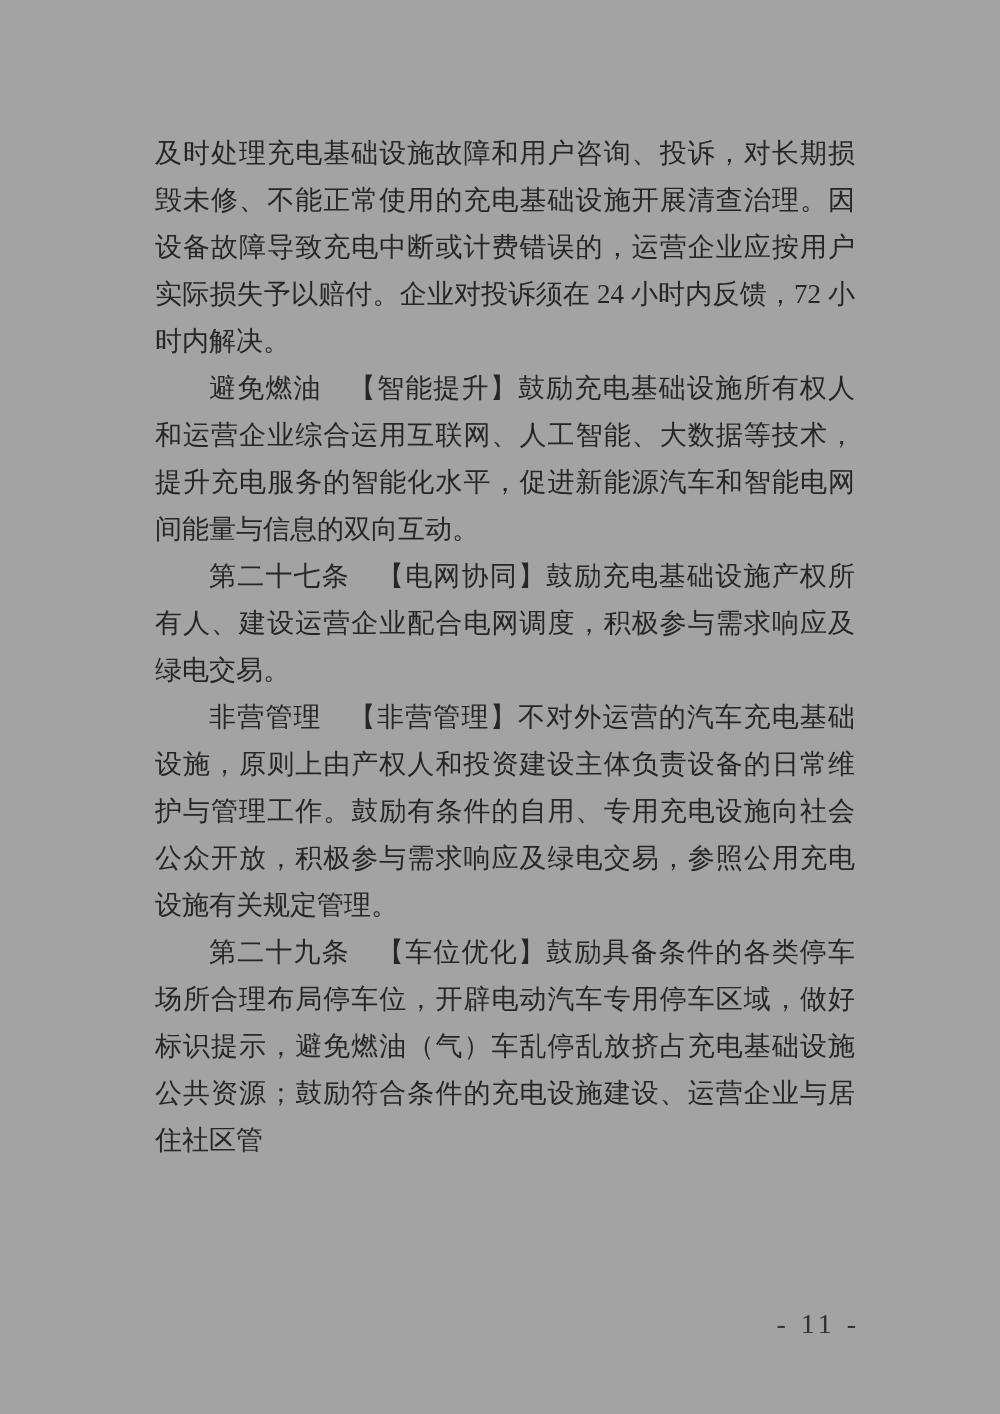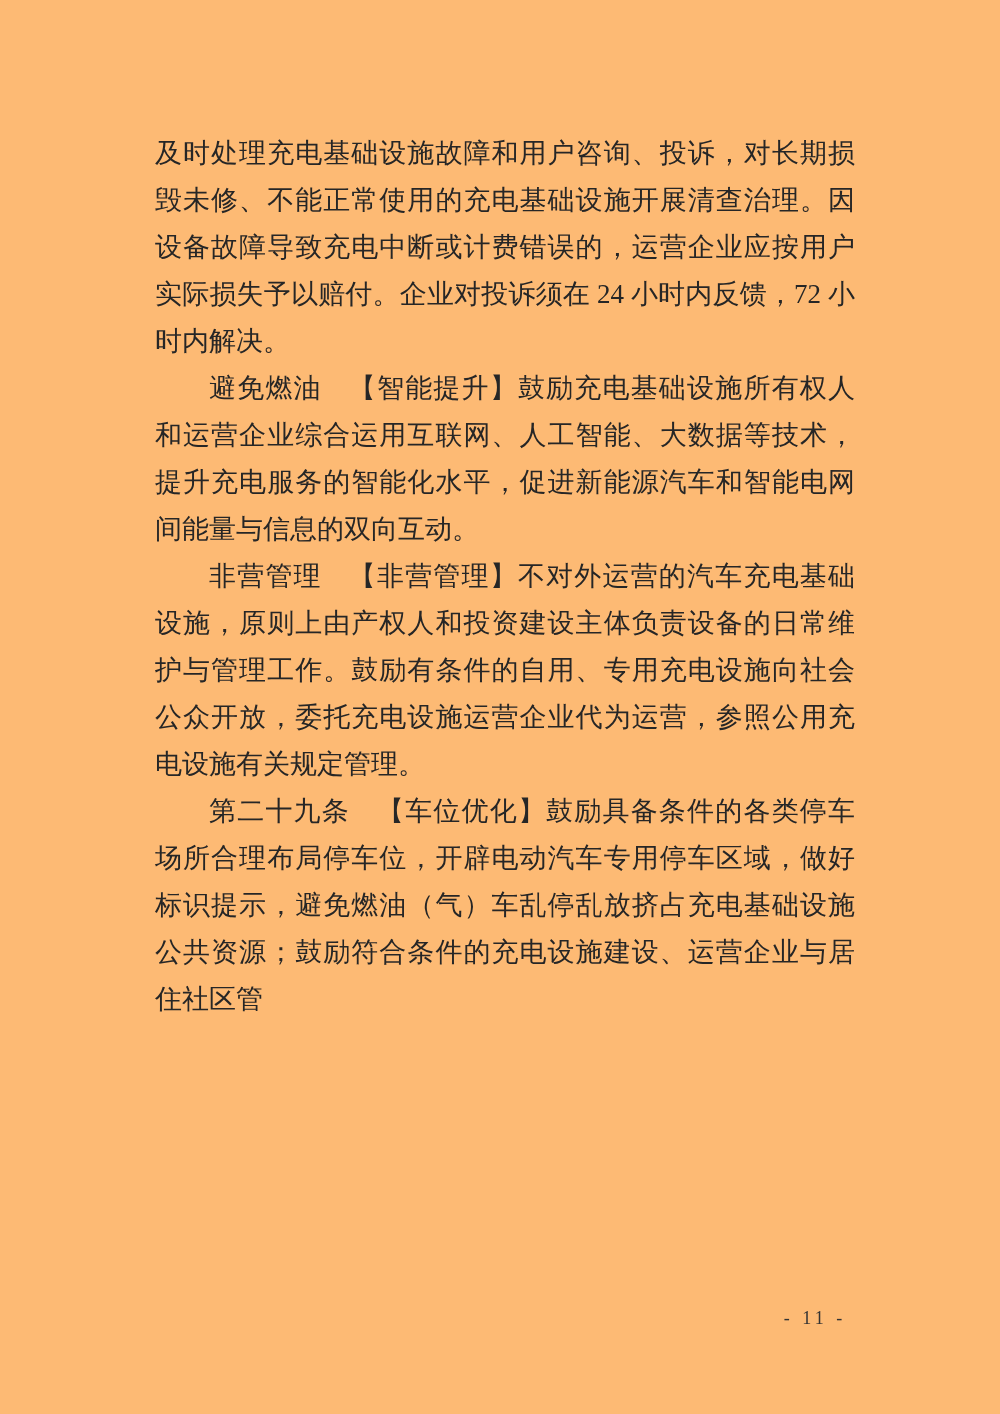--- a/index.html
+++ b/index.html
@@ -4,21 +4,21 @@
 <style>
   html, body {
     margin: 0;
     padding: 0;
     background: #ffffff;
   }
   .page {
     position: relative;
     width: 1000px;
     height: 1414px;
-    background: #fdba74;
+    background: #a3a3a3;
     overflow: hidden;
     font-family: "Liberation Serif", "DejaVu Serif", serif;
     color: #262626;
   }
   .text-block {
     position: absolute;
     left: 155px;
     top: 130px;
     width: 700px;
   }
@@ -38,45 +38,48 @@
     margin-right: 1em;
   }
   .article-tag {
     font-weight: normal;
   }
   .page-number {
     position: absolute;
     top: 1308px;
     left: 770px;
     width: 90px;
-    text-align: center;
-    font-size: 18px;
+    text-align: right;
+    font-size: 28px;
     letter-spacing: 4px;
     color: #333333;
   }
 </style>
 </head>
 <body>
 
 <div class="page">
 
   <div class="text-block">
 
     <p class="para">
       <span>及时处理充电基础设施故障和用户咨询、投诉，对长期损毁未修、不能正常使用的充电基础设施开展清查治理。因设备故障导致充电中断或计费错误的，运营企业应按用户实际损失予以赔付。企业对投诉须在 24 小时内反馈，72 小时内解决。</span>
     </p>
 
     <p class="para indent">
       <span class="article-term">避免燃油</span><span class="article-tag">【智能提升】</span><span>鼓励充电基础设施所有权人和运营企业综合运用互联网、人工智能、大数据等技术，提升充电服务的智能化水平，促进新能源汽车和智能电网间能量与信息的双向互动。</span>
     </p>
 
 
+    <p class="para indent">
+      <span class="article-term">第二十七条</span><span class="article-tag">【电网协同】</span><span>鼓励充电基础设施产权所有人、建设运营企业配合电网调度，积极参与需求响应及绿电交易。</span>
+    </p>
 
     <p class="para indent">
-      <span class="article-term">非营管理</span><span class="article-tag">【非营管理】</span><span>不对外运营的汽车充电基础设施，原则上由产权人和投资建设主体负责设备的日常维护与管理工作。鼓励有条件的自用、专用充电设施向社会公众开放，委托充电设施运营企业代为运营，参照公用充电设施有关规定管理。</span>
+      <span class="article-term">非营管理</span><span class="article-tag">【非营管理】</span><span>不对外运营的汽车充电基础设施，原则上由产权人和投资建设主体负责设备的日常维护与管理工作。鼓励有条件的自用、专用充电设施向社会公众开放，积极参与需求响应及绿电交易，参照公用充电设施有关规定管理。</span>
     </p>
 
     <p class="para indent">
       <span class="article-term">第二十九条</span><span class="article-tag">【车位优化】</span><span>鼓励具备条件的各类停车场所合理布局停车位，开辟电动汽车专用停车区域，做好标识提示，避免燃油（气）车乱停乱放挤占充电基础设施公共资源；鼓励符合条件的充电设施建设、运营企业与居住社区管</span>
     </p>
 
   </div>
 
   <div class="page-number">- 11 -</div>
 

